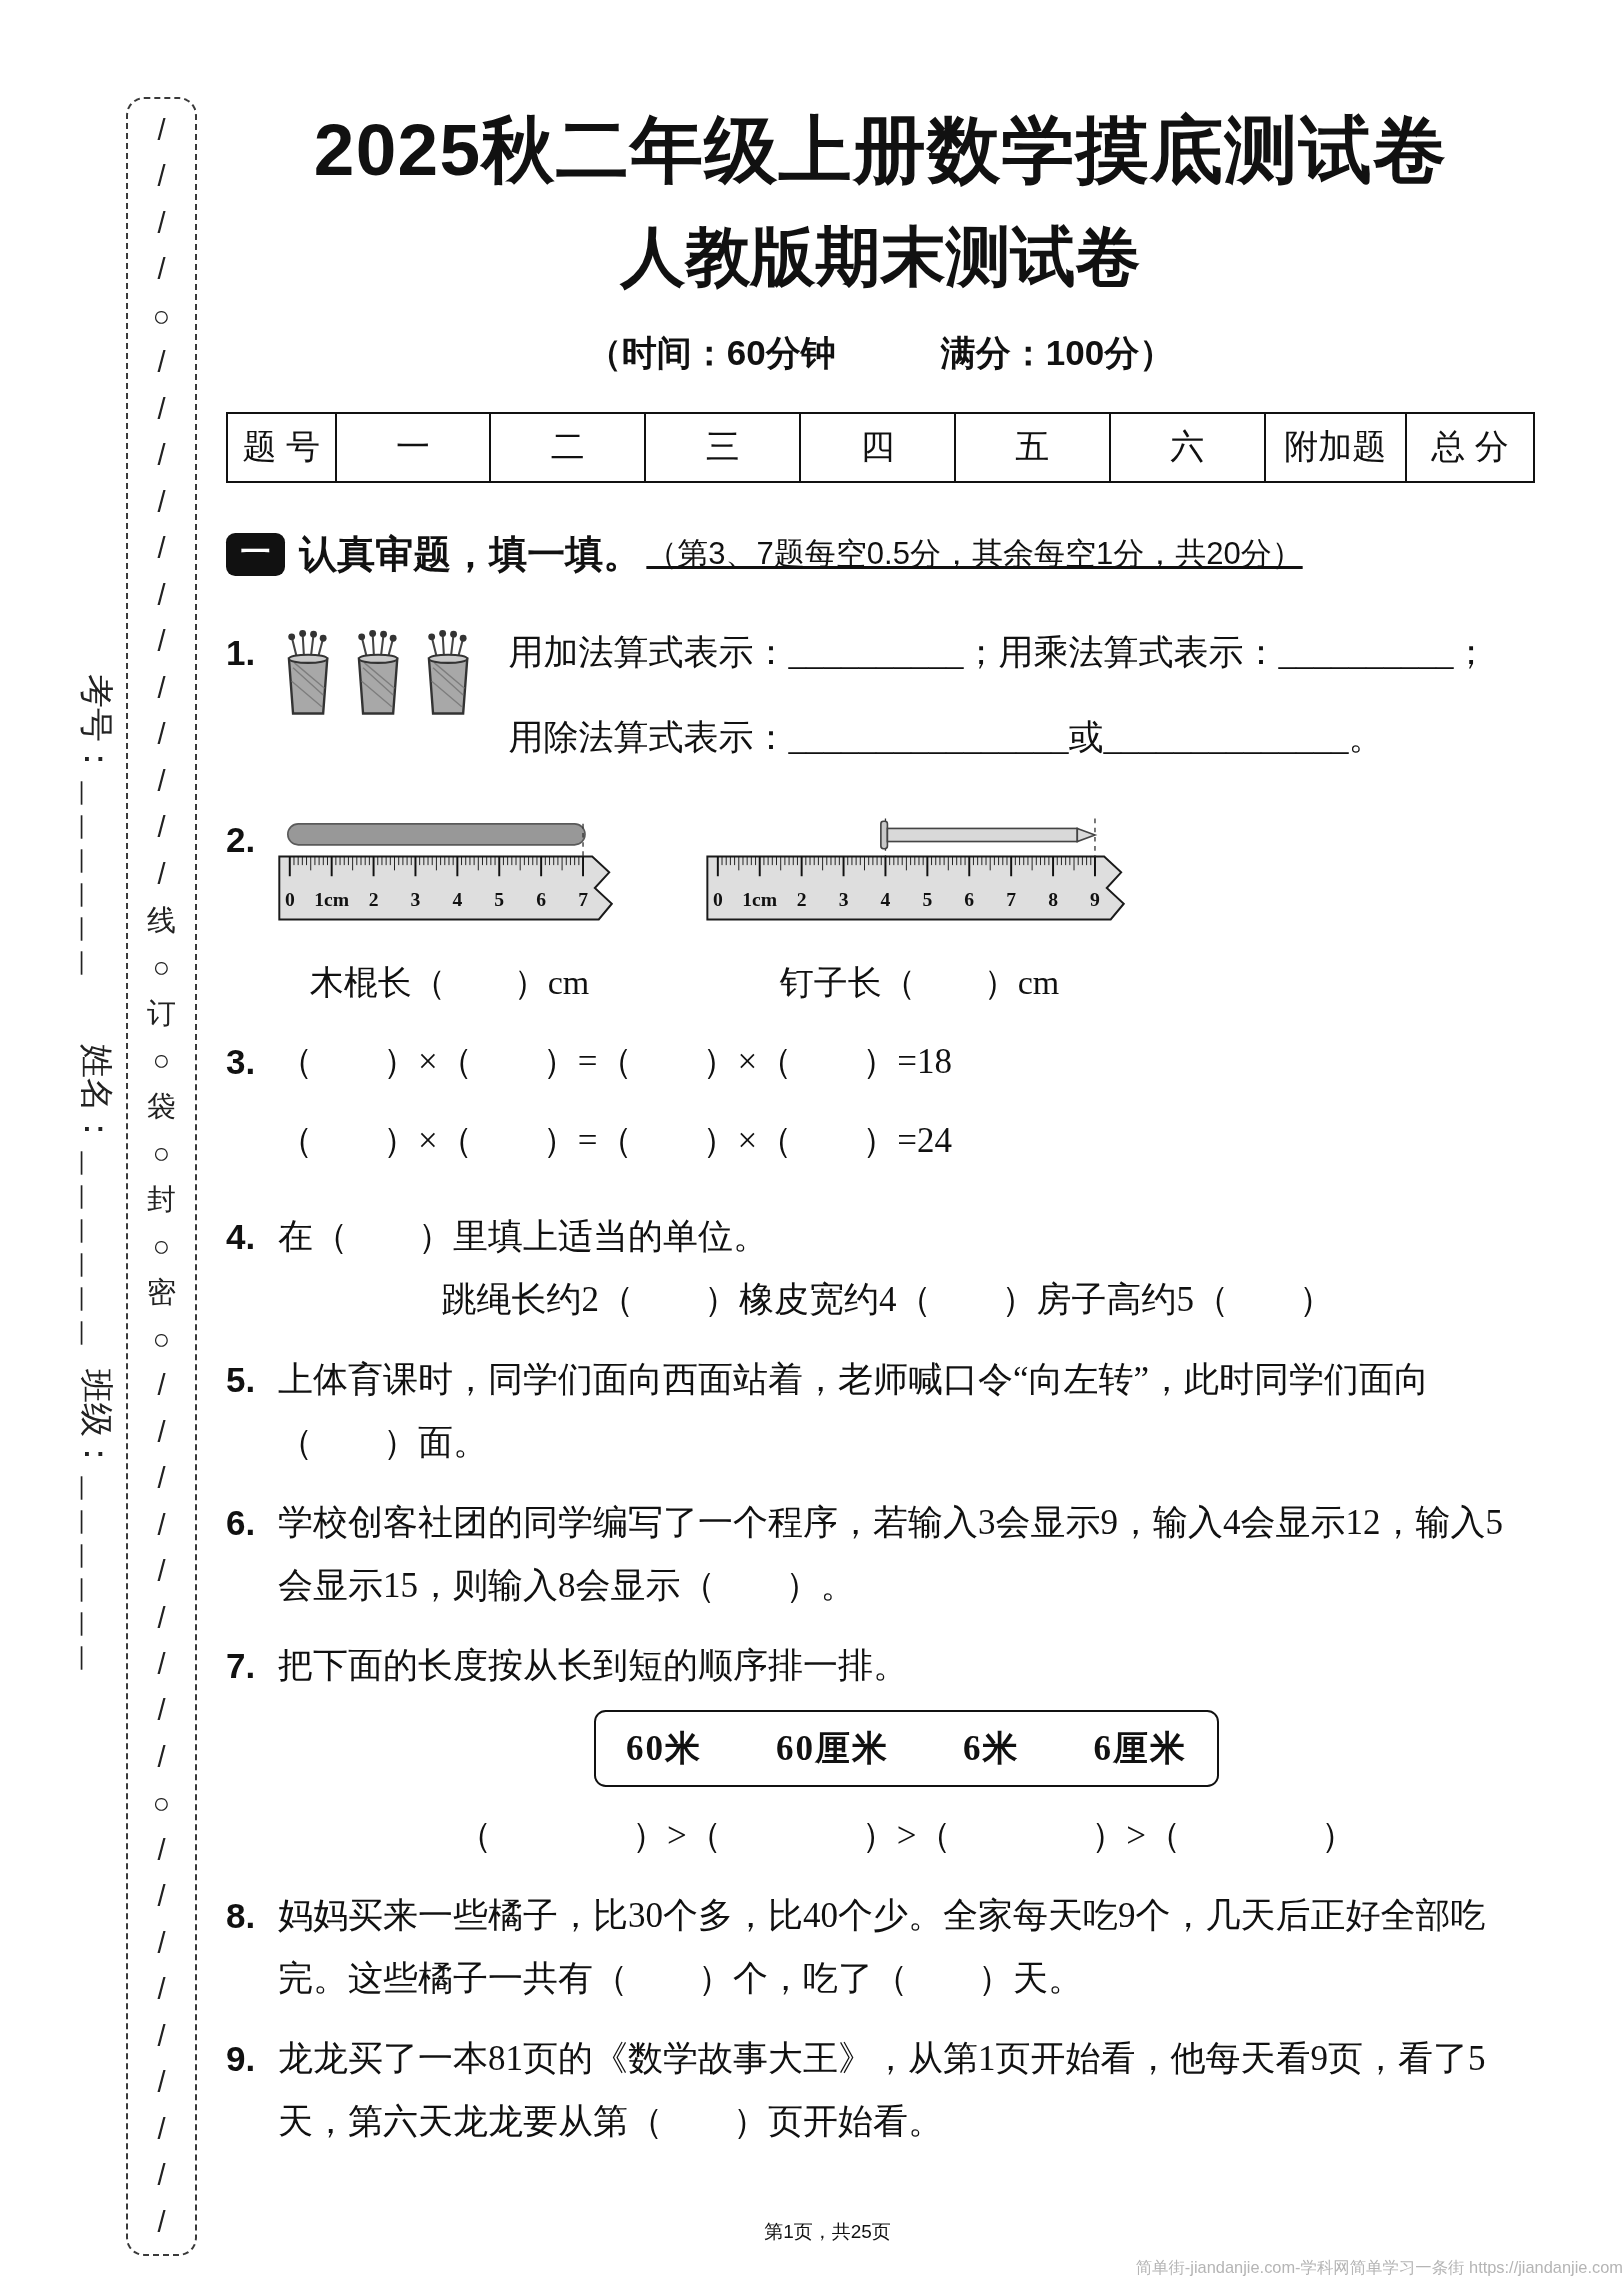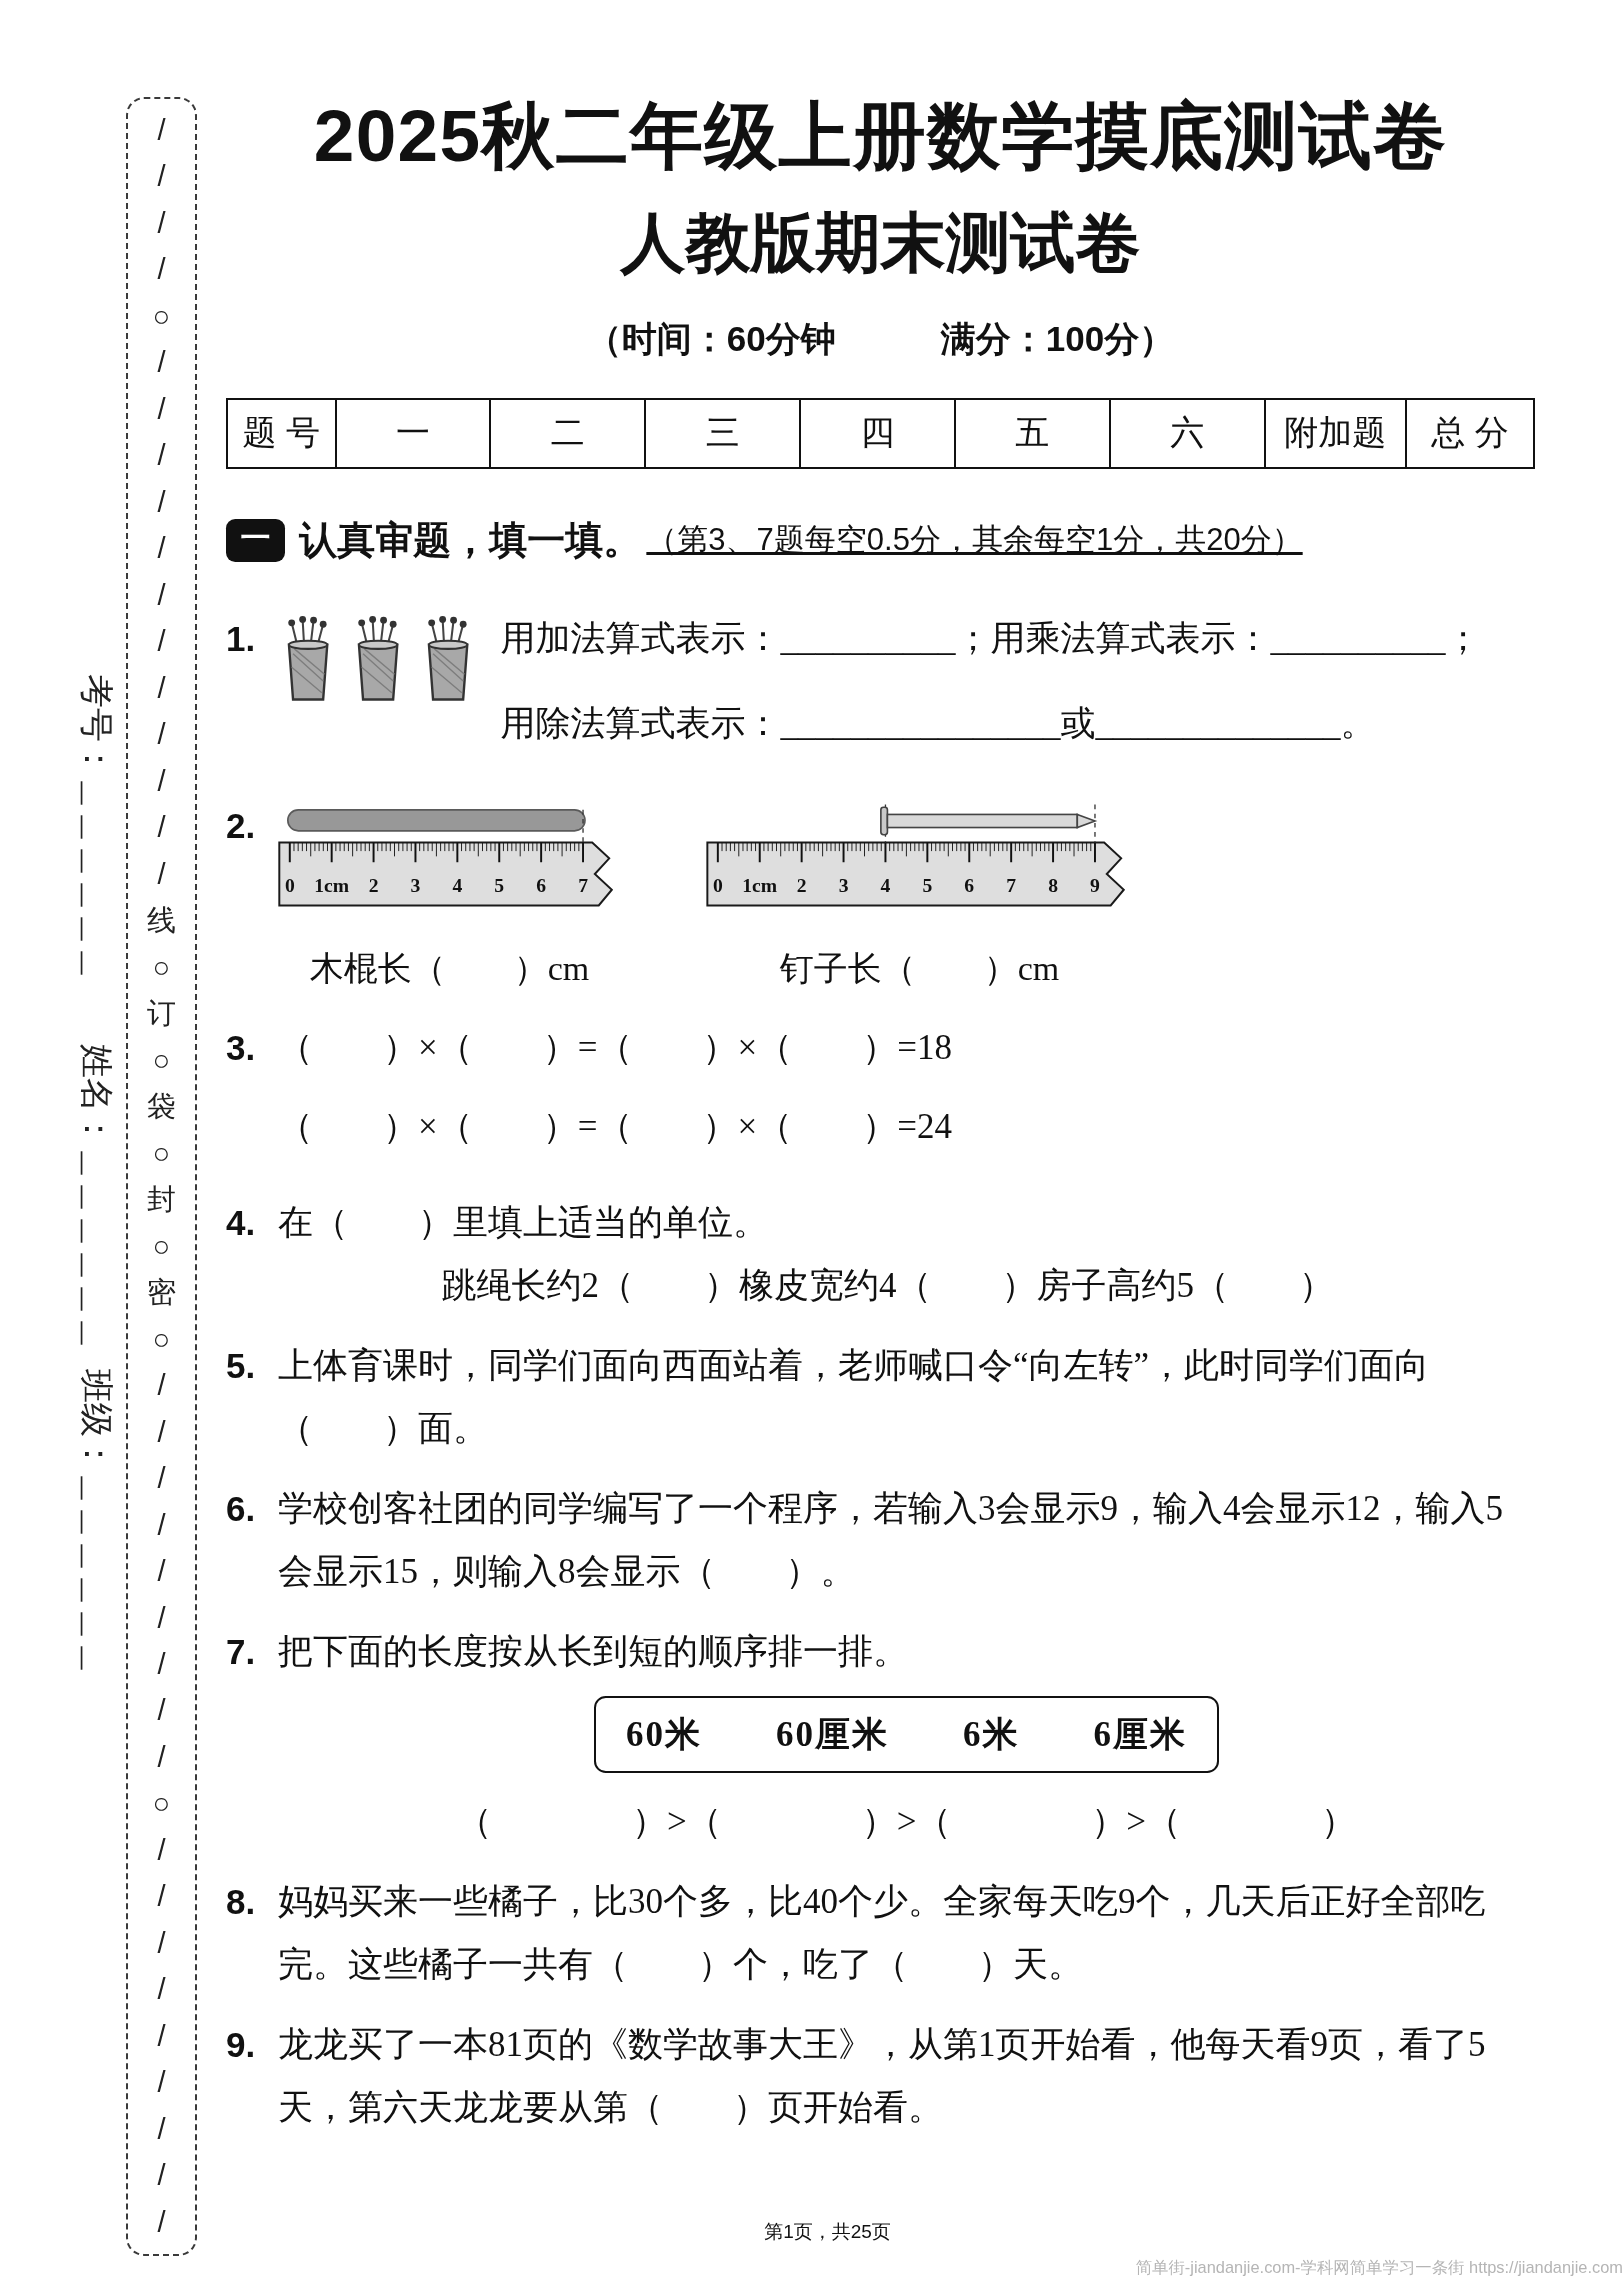--- a/index.html
+++ b/index.html
@@ -43,21 +43,21 @@
     color:#222;
     font-family:"Liberation Serif", serif;
   }
   .side-field.f0{left:119px; top:674px;}
   .side-field.f1{left:119px; top:1044px;}
   .side-field.f2{left:119px; top:1369px;}
 
   
   .main{
     position:absolute;
-    left:226px; top:88px;
+    left:226px; top:102px;
     width:1309px;
   }
   .title{
     font-size:73px;
     font-weight:bold;
     text-align:center;
     letter-spacing:1.3px;
     margin:0;
   }
   .subtitle{
@@ -131,21 +131,21 @@
     min-width:52px;
     flex:none;
     font-family:"Liberation Sans", sans-serif;
   }
   .qbody{flex:1;}
 
   
   .q1-row{display:flex; align-items:flex-start; gap:17px;}
   .cups{display:flex; gap:5.2px; flex:none; margin-top:9.2px;}
   svg.cup{width:65px; height:89px;}
-  .q1-lines div{margin-bottom:22px;}
+  .q1-lines div{margin-bottom:22px;margin-left:8px;}
 
   
   .figs{display:flex; gap:85px; margin-top:7.9px;}
   .fig{display:flex; flex-direction:column; align-items:center;}
   .fig-caption{font-size:34px; margin-top:6.5px;}
 
   
   .q3-line{margin-bottom:15.7px;}
 
   

